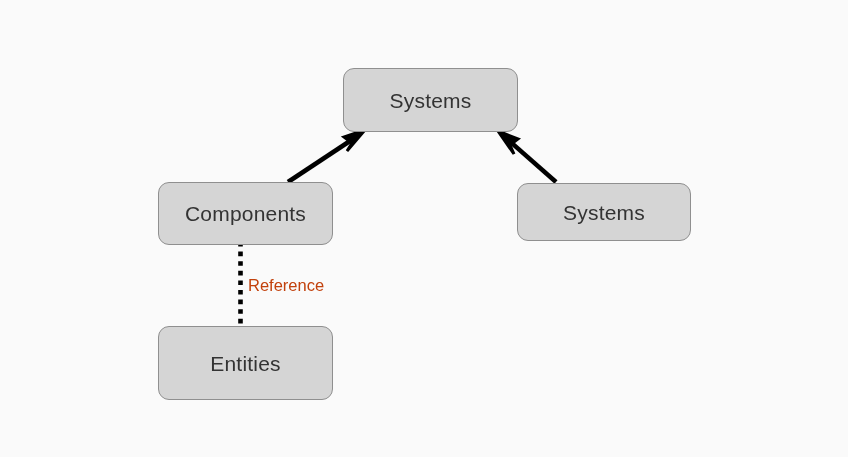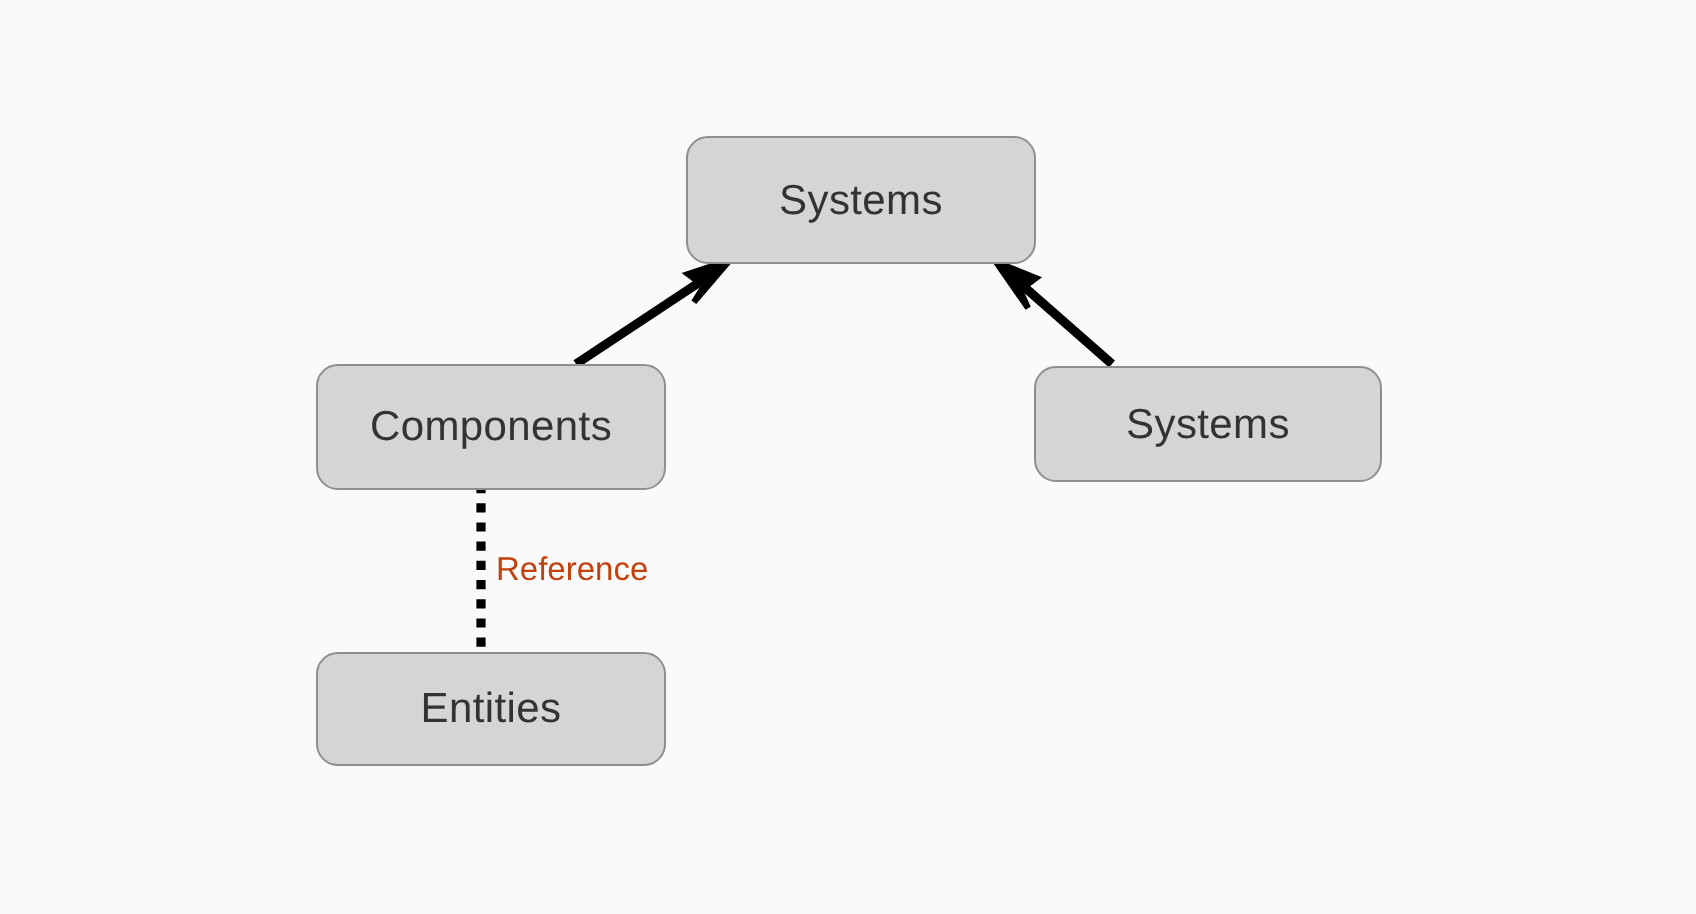--- a/index.html
+++ b/index.html
@@ -58,21 +58,21 @@
   #node-systems {
     left: 517px;
     top: 183px;
     width: 174px;
     height: 58px;
   }
   #node-entities {
     left: 158px;
     top: 326px;
     width: 175px;
-    height: 57px;
+    height: 74px;
   }
   .edge-label {
     position: absolute;
     color: #c2410c;
     font-size: 16.5px;
     font-family: "Liberation Sans", sans-serif;
     white-space: nowrap;
     line-height: 1;
   }
   #edge-label-reference {

